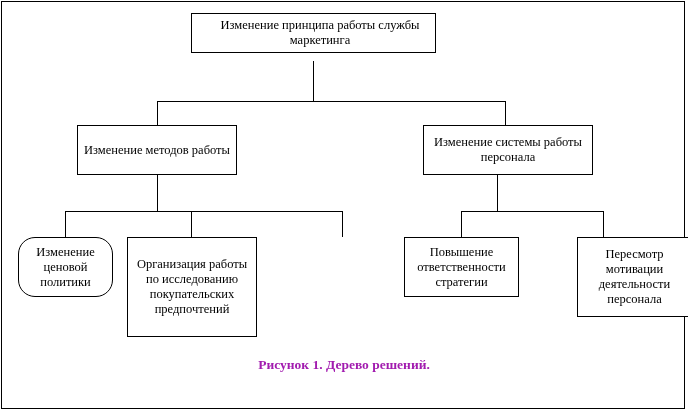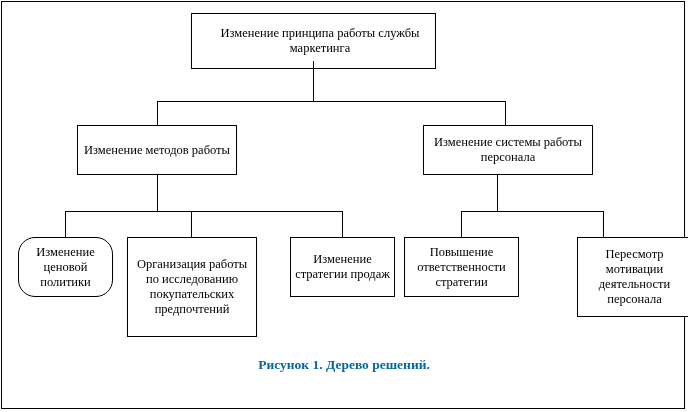--- a/index.html
+++ b/index.html
@@ -49,31 +49,31 @@
   .v-line { width: 1px; }
   .h-line { height: 1px; }
   .caption {
     position: absolute;
     left: 0;
     width: 100%;
     text-align: center;
     font-family: "Liberation Serif", serif;
     font-weight: bold;
     font-size: 13.5px;
-    color: #0369a1;
+    color: #a21caf;
   }
 </style>
 </head>
 <body>
 
 <div id="page">
 
   <div class="outer-frame"></div>
 
-  <div class="node" style="left:191px; top:13px; width:245px; height:56px;padding-left:16px;">Изменение принципа работы службы маркетинга</div>
+  <div class="node" style="left:191px; top:13px; width:245px; height:40px;padding-left:16px;">Изменение принципа работы службы маркетинга</div>
 
   <div class="connector v-line" style="left:313px; top:61px; height:40px;"></div>
 
   <div class="connector h-line" style="left:157px; top:101px; width:348px;"></div>
 
   <div class="connector v-line" style="left:157px; top:101px; height:24px;"></div>
   <div class="connector v-line" style="left:505px; top:101px; height:24px;"></div>
 
   <div class="node" style="left:77px; top:125px; width:160px; height:50px;">Изменение методов работы</div>
   <div class="node" style="left:413px; top:125px; width:170px; height:50px;margin-left:10px;">Изменение системы работы персонала</div>
@@ -84,19 +84,18 @@
   <div class="connector v-line" style="left:191px; top:211px; height:26px;"></div>
   <div class="connector v-line" style="left:342px; top:211px; height:26px;"></div>
 
   <div class="connector v-line" style="left:497px; top:175px; height:36px;"></div>
   <div class="connector h-line" style="left:461px; top:211px; width:142px;"></div>
   <div class="connector v-line" style="left:461px; top:211px; height:26px;"></div>
   <div class="connector v-line" style="left:603px; top:211px; height:26px;"></div>
 
   <div class="node" style="left:18px; top:237px; width:95px; height:60px;border-radius:17px;">Изменение ценовой политики</div>
   <div class="node" style="left:127px; top:237px; width:130px; height:100px;">Организация работы по исследованию покупательских предпочтений</div>
-  <div class="node" style="left:290px; top:237px; width:105px; height:60px;">Изменение стратегии продаж</div>
   <div class="node" style="left:404px; top:237px; width:115px; height:60px;">Повышение ответственности стратегии</div>
   <div class="node" style="left:545px; top:237px; width:115px; height:80px;margin-left:32px;">Пересмотр мотивации деятельности персонала</div>
 
   <div class="caption" style="top:357px;">Рисунок 1. Дерево решений.</div>
 
 </div>
 
 </body></html>

